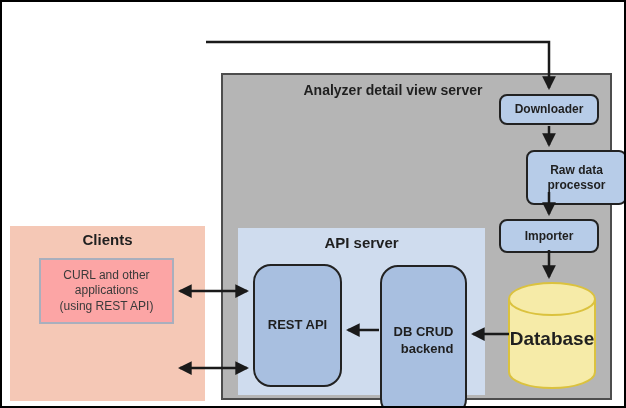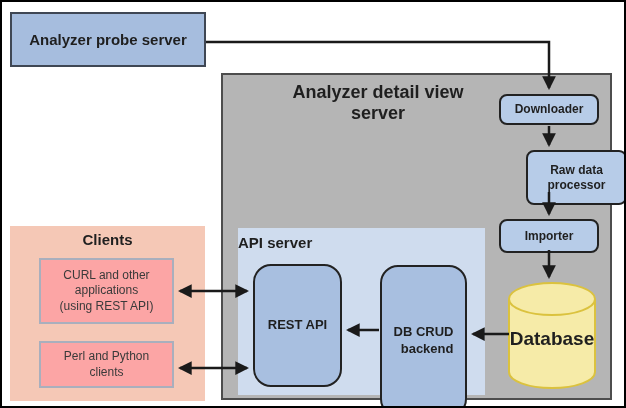--- a/index.html
+++ b/index.html
@@ -25,51 +25,48 @@
     color:#1f1f1f;font-weight:bold;font-size:13px;line-height:1.3;
   }
   .panel-title{font-weight:bold;color:#1f1f1f;}
 
   #probe-server{left:8px;top:10px;width:196px;height:55px;font-size:15px;}
 
   #detail-panel{
     left:219px;top:71px;width:391px;height:327px;
     background:#b5b5b5;border:2px solid #4d4d4d;
   }
-  #detail-title{left:270px;top:80px;width:212px;font-size:18px;text-align:center;}
+  #detail-title{left:285px;top:80px;width:212px;font-size:14px;text-align:center;}
 
   #downloader{left:497px;top:92px;width:100px;height:31px;}
   #raw-processor{left:524px;top:148px;width:101px;height:55px;}
   #importer{left:497px;top:217px;width:100px;height:34px;}
   #database-label{left:507px;top:326px;width:86px;font-size:19px;font-weight:bold;color:#1f1f1f;text-align:center;}
 
   #api-panel{left:236px;top:226px;width:247px;height:167px;background:#cfdcee;}
-  #api-title{left:236px;top:232px;width:247px;font-size:15px;text-align:left;}
+  #api-title{left:236px;top:232px;width:247px;font-size:15px;text-align:center;}
   #rest-api{left:251px;top:262px;width:89px;height:123px;}
   #db-crud{left:378px;top:263px;width:87px;height:152px;text-align:right;}
 
   #clients-panel{left:8px;top:224px;width:195px;height:175px;background:#f5c8b6;}
   #clients-title{left:8px;top:229px;width:195px;font-size:15px;text-align:center;}
   .client-box{
     background:#fca5a5;border:2px solid #a9afbd;
     color:#3a3a3a;font-size:12px;line-height:1.3;
   }
   #curl-box{left:37px;top:256px;width:135px;height:66px;}
   #perl-box{left:37px;top:339px;width:135px;height:47px;}
 
   #wire-layer{left:0;top:0;width:626px;height:408px;pointer-events:none;}
 </style>
 </head>
 <body>
 
 <div id="canvas">
 
-  <div id="probe-server" class="abs center blue-box">
-    <span>Analyzer probe server</span>
-  </div>
 
   <div id="detail-panel" class="abs"></div>
   <div id="detail-title" class="abs panel-title">Analyzer detail view server</div>
 
   <div id="downloader" class="abs center node">
     <span>Downloader</span>
   </div>
   <div id="raw-processor" class="abs center node">
     <span class="pre">Raw data
 processor</span>
@@ -87,24 +84,20 @@
     <span class="pre">DB CRUD
 backend</span>
   </div>
 
   <div id="clients-panel" class="abs"></div>
   <div id="clients-title" class="abs panel-title">Clients</div>
   <div id="curl-box" class="abs center client-box">
     <span class="pre">CURL and other
 applications
 (using REST API)</span>
-  </div>
-  <div id="perl-box" class="abs center client-box">
-    <span class="pre">Perl and Python
-clients</span>
   </div>
 
   <svg id="wire-layer" class="abs" viewBox="0 0 626 408">
     <defs>
       <marker id="ah" viewBox="0 0 10 10" refX="8.5" refY="5" markerWidth="5.5" markerHeight="5.5" orient="auto-start-reverse">
         <path d="M0,0 L10,5 L0,10 z" fill="#1a1a1a"></path>
       </marker>
     </defs>
 
     <g>

